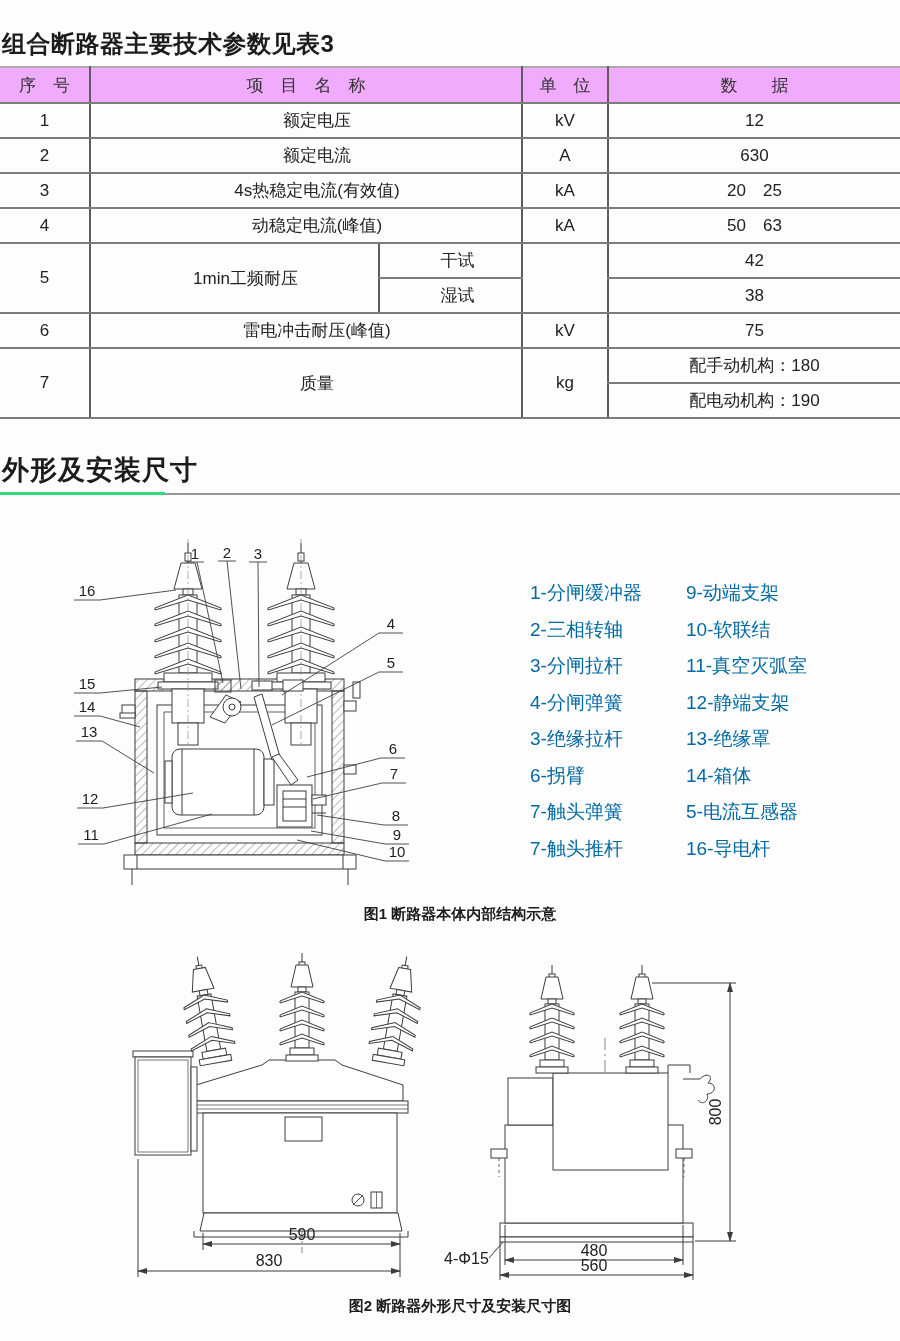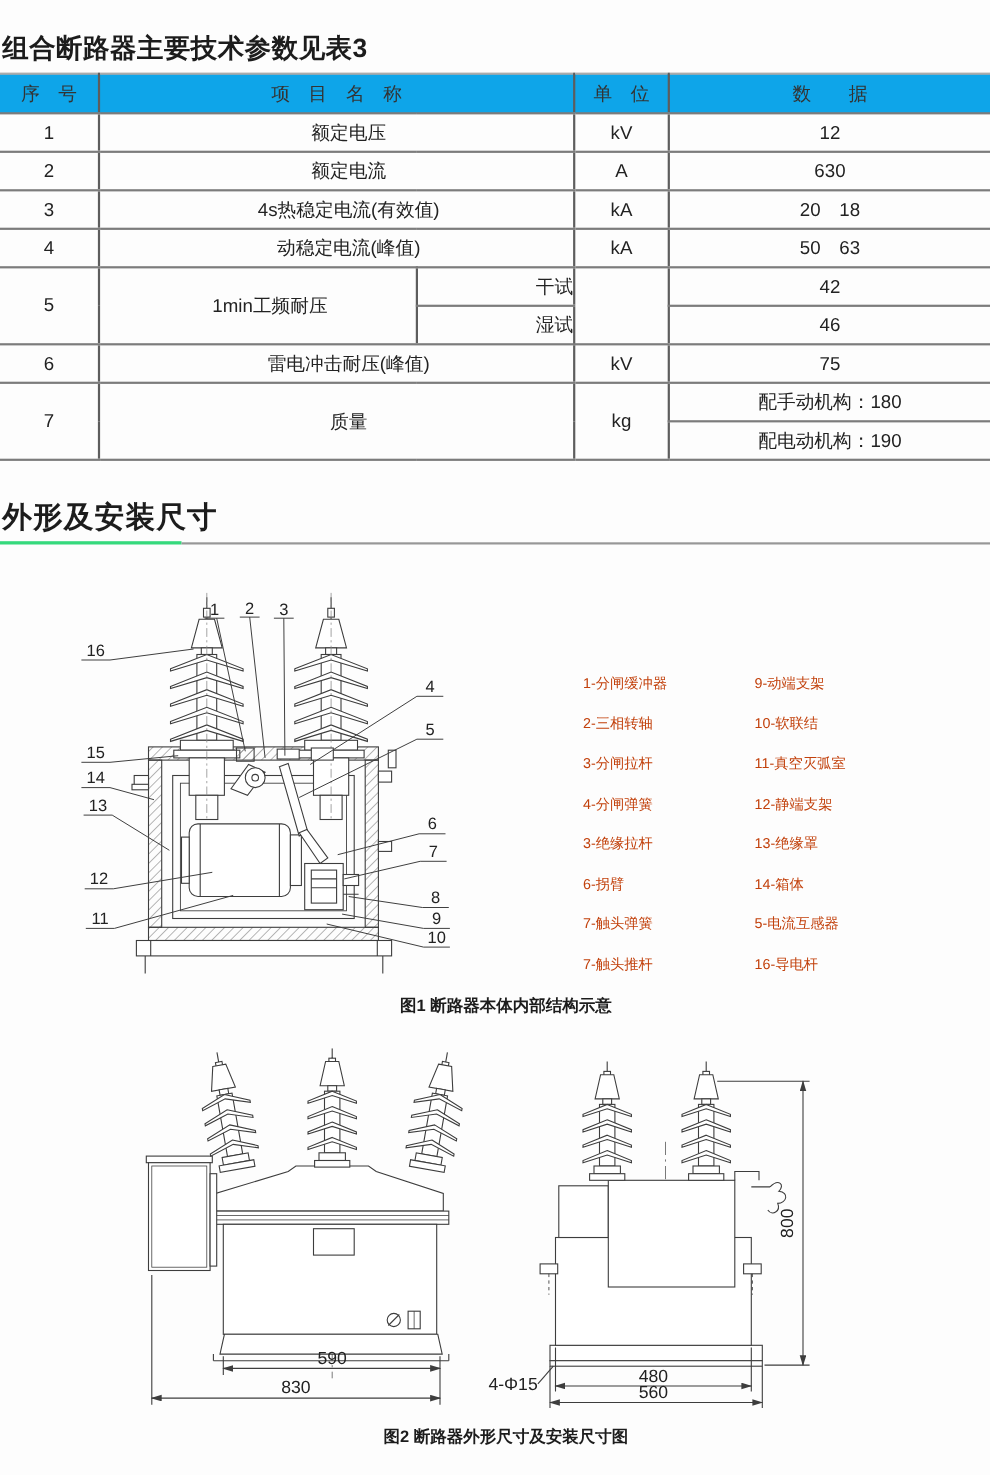--- a/index.html
+++ b/index.html
@@ -9,32 +9,32 @@
     overflow:hidden;
   }
   .abs{position:absolute;}
   .doc-title{left:2px;top:28px;font-size:24px;font-weight:bold;letter-spacing:.5px;}
   
   .ptable{left:0;top:66px;width:900px;border-collapse:collapse;table-layout:fixed;
           border-top:2px solid #ababab;font-size:17px;}
   .ptable td{border-bottom:2px solid #7c7c7c;padding:0;vertical-align:middle;
              color:#222;height:33px;}
   .ptable .vl{border-left:2px solid #5d5d5d;}
-  .ptable .hd{background:#0ea5e9;color:#333;height:34px;}
+  .ptable .hd{background:#f0abfc;color:#333;height:34px;}
   .ptable .c{text-align:center;}
   .ptable .l{text-align:center;padding-left:22px;}
-  .ptable .sub{text-align:right;padding-left:14px;}
+  .ptable .sub{text-align:center;padding-left:14px;}
   
   .sec-head{left:2px;top:452px;font-size:27px;font-weight:bold;letter-spacing:1px;text-align:right;}
   .rule-green{left:0;top:492px;width:165px;height:3px;background:#35d97c;}
   .rule-gray{left:165px;top:493px;width:735px;height:2px;background:#979797;}
   
   svg{display:block;}
   svg text{font-family:"Liberation Sans","DejaVu Sans",sans-serif;fill:#222;}
-  .legend-col{top:575px;font-size:13px;color:#c2410c;margin-top:28px;}
+  .legend-col{top:575px;font-size:19px;color:#0369a1;}
   .legend-col div{height:36.5px;line-height:36.5px;}
   .cap{font-size:15px;font-weight:bold;text-align:center;}
   .cap1{left:20px;right:0;top:905px;}
   .cap2{left:36px;right:16px;top:1297px;}
 </style>
 </head>
 <body>
 
 <div class="abs doc-title">组合断路器主要技术参数见表3</div>
 
@@ -62,38 +62,38 @@
   <tr>
     <td class="c">2</td>
     <td class="l vl" colspan="2">额定电流</td>
     <td class="c vl">A</td>
     <td class="c vl">630</td>
   </tr>
   <tr style="height:34px">
     <td class="c">3</td>
     <td class="l vl" colspan="2">4s热稳定电流(有效值)</td>
     <td class="c vl">kA</td>
-    <td class="c vl">20　18</td>
+    <td class="c vl">20　25</td>
   </tr>
   <tr>
     <td class="c">4</td>
     <td class="l vl" colspan="2">动稳定电流(峰值)</td>
     <td class="c vl">kA</td>
     <td class="c vl">50　63</td>
   </tr>
   <tr>
     <td class="c" rowspan="2">5</td>
     <td class="l vl" rowspan="2">1min工频耐压</td>
     <td class="sub vl">干试</td>
     <td class="c vl" rowspan="2"></td>
     <td class="c vl">42</td>
   </tr>
   <tr style="height:34px">
     <td class="sub vl">湿试</td>
-    <td class="c vl">46</td>
+    <td class="c vl">38</td>
   </tr>
   <tr>
     <td class="c">6</td>
     <td class="l vl" colspan="2">雷电冲击耐压(峰值)</td>
     <td class="c vl">kV</td>
     <td class="c vl">75</td>
   </tr>
   <tr>
     <td class="c" rowspan="2">7</td>
     <td class="l vl" colspan="2" rowspan="2">质量</td>

